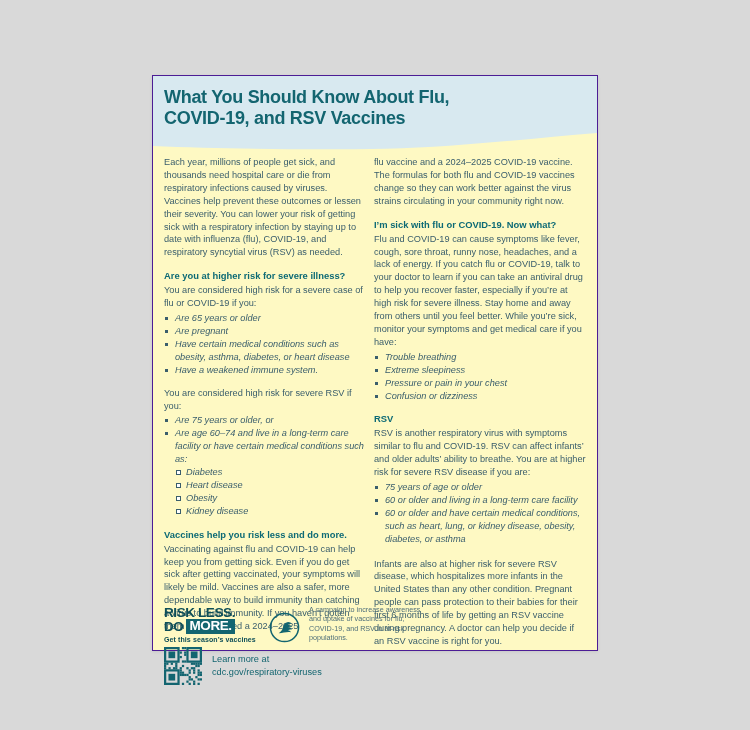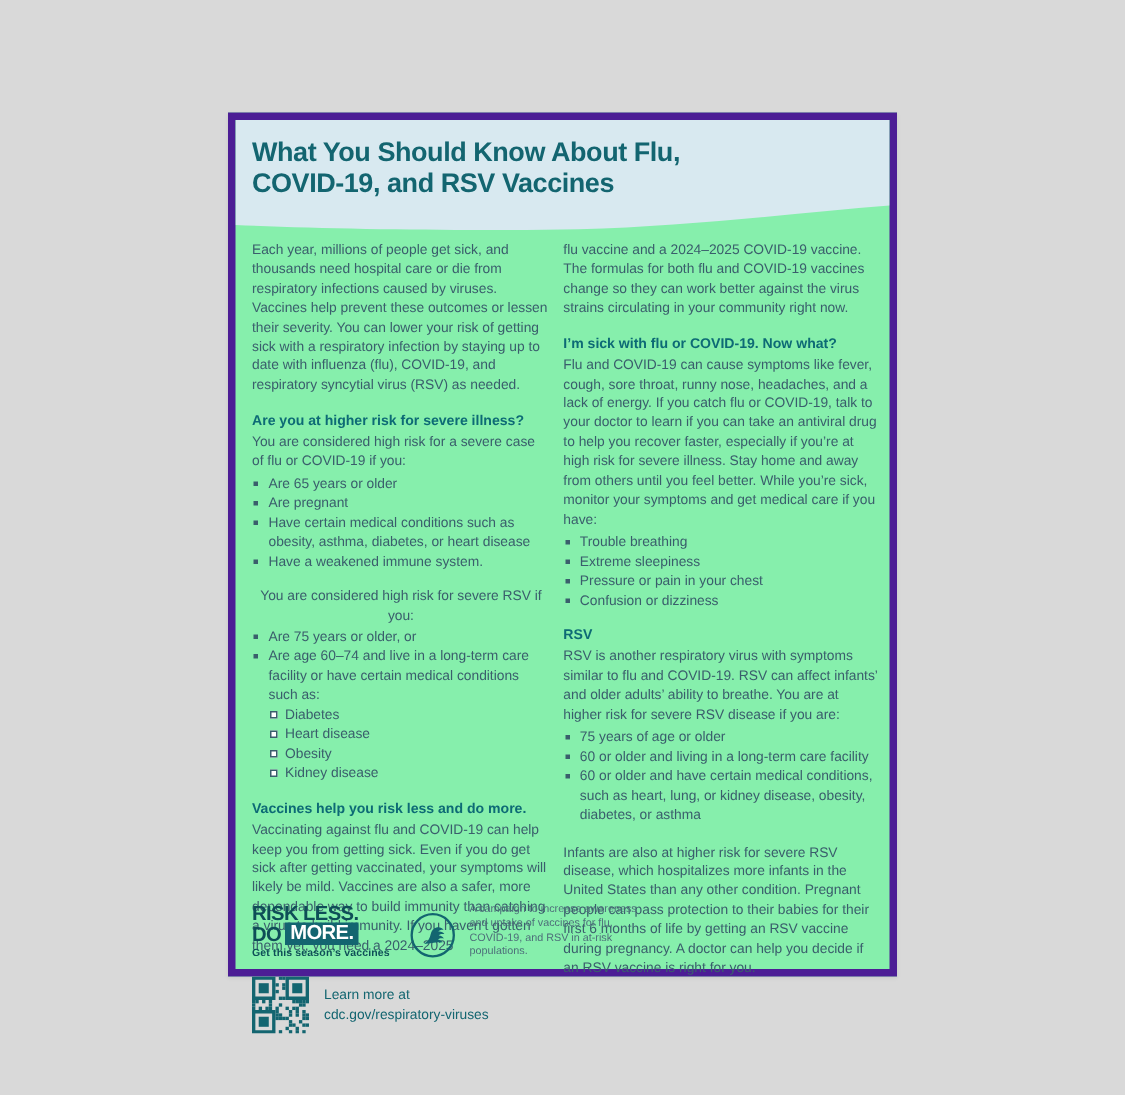--- a/index.html
+++ b/index.html
@@ -5,22 +5,22 @@
   html,body{margin:0;padding:0;}
   body{
     width:750px;height:730px;
     background:#d9d9d9;
     font-family:"Liberation Sans","DejaVu Sans",sans-serif;
     position:relative;overflow:hidden;
   }
   .page{
     position:absolute;left:152px;top:75px;
     width:446px;height:576px;
-    background:#86efac;
-    border:5px solid #4c1d95;
+    background:#fef9c3;
+    border:1px solid #4c1d95;
     box-sizing:border-box;
     box-shadow:0 1px 3px rgba(0,0,0,.08);
   }
   
   .band{position:relative;height:73px;}
   .band-bg{position:absolute;left:0;top:0;width:100%;height:78px;display:block;}
   .band h1{
     position:relative;margin:0;padding:11px 10px 0 11px;
     font-size:18px;line-height:20.5px;letter-spacing:-0.3px;
     font-weight:bold;color:#136570;
@@ -28,21 +28,21 @@
   
   .content{display:flex;padding:7px 8px 0 11px;gap:9px;}
   .col{color:#3a5e6c;font-size:9.2px;line-height:12.9px;}
   .col.left{width:201px;}
   .col.right{width:212px;}
   .col p{margin:0 0 10px 0;}
   .col h2{
     margin:10px 0 2px 0;font-size:9.4px;line-height:13px;
     color:#0d6a75;font-weight:bold;
   }
-  ul{list-style:none;margin:0 0 10px 0;padding:0;}
+  ul{list-style:none;margin:0 0 10px 0;padding:0;font-style:italic;}
   ul li{position:relative;padding-left:11px;margin:0;}
   ul li::before{
     content:"";position:absolute;left:1px;top:5px;
     width:3px;height:3px;background:#3a5e6c;
   }
   ul.sub{margin:0;padding-left:0;}
   ul li ul.sub li{padding-left:11px;}
   ul li ul.sub li::before{
     background:#ffffff;border:1px solid #3a5e6c;width:3px;height:3px;top:4px;
   }
@@ -86,21 +86,21 @@
 
       <h2>Are you at higher risk for severe illness?</h2>
       <p style="margin-bottom:2px;">You are considered high risk for a severe case of flu or COVID-19 if you:</p>
       <ul>
         <li>Are 65 years or older</li>
         <li>Are pregnant</li>
         <li>Have certain medical conditions such as obesity, asthma, diabetes, or heart disease</li>
         <li>Have a weakened immune system.</li>
       </ul>
 
-      <p style="margin-bottom:2px;text-align:center;">You are considered high risk for severe RSV if you:</p>
+      <p style="margin-bottom:2px;">You are considered high risk for severe RSV if you:</p>
       <ul>
         <li>Are 75 years or older, or</li>
         <li>
           <span>Are age 60–74 and live in a long-term care facility or have certain medical conditions such as:</span>
           <ul class="sub">
             <li>Diabetes</li>
             <li>Heart disease</li>
             <li>Obesity</li>
             <li>Kidney disease</li>
           </ul>

